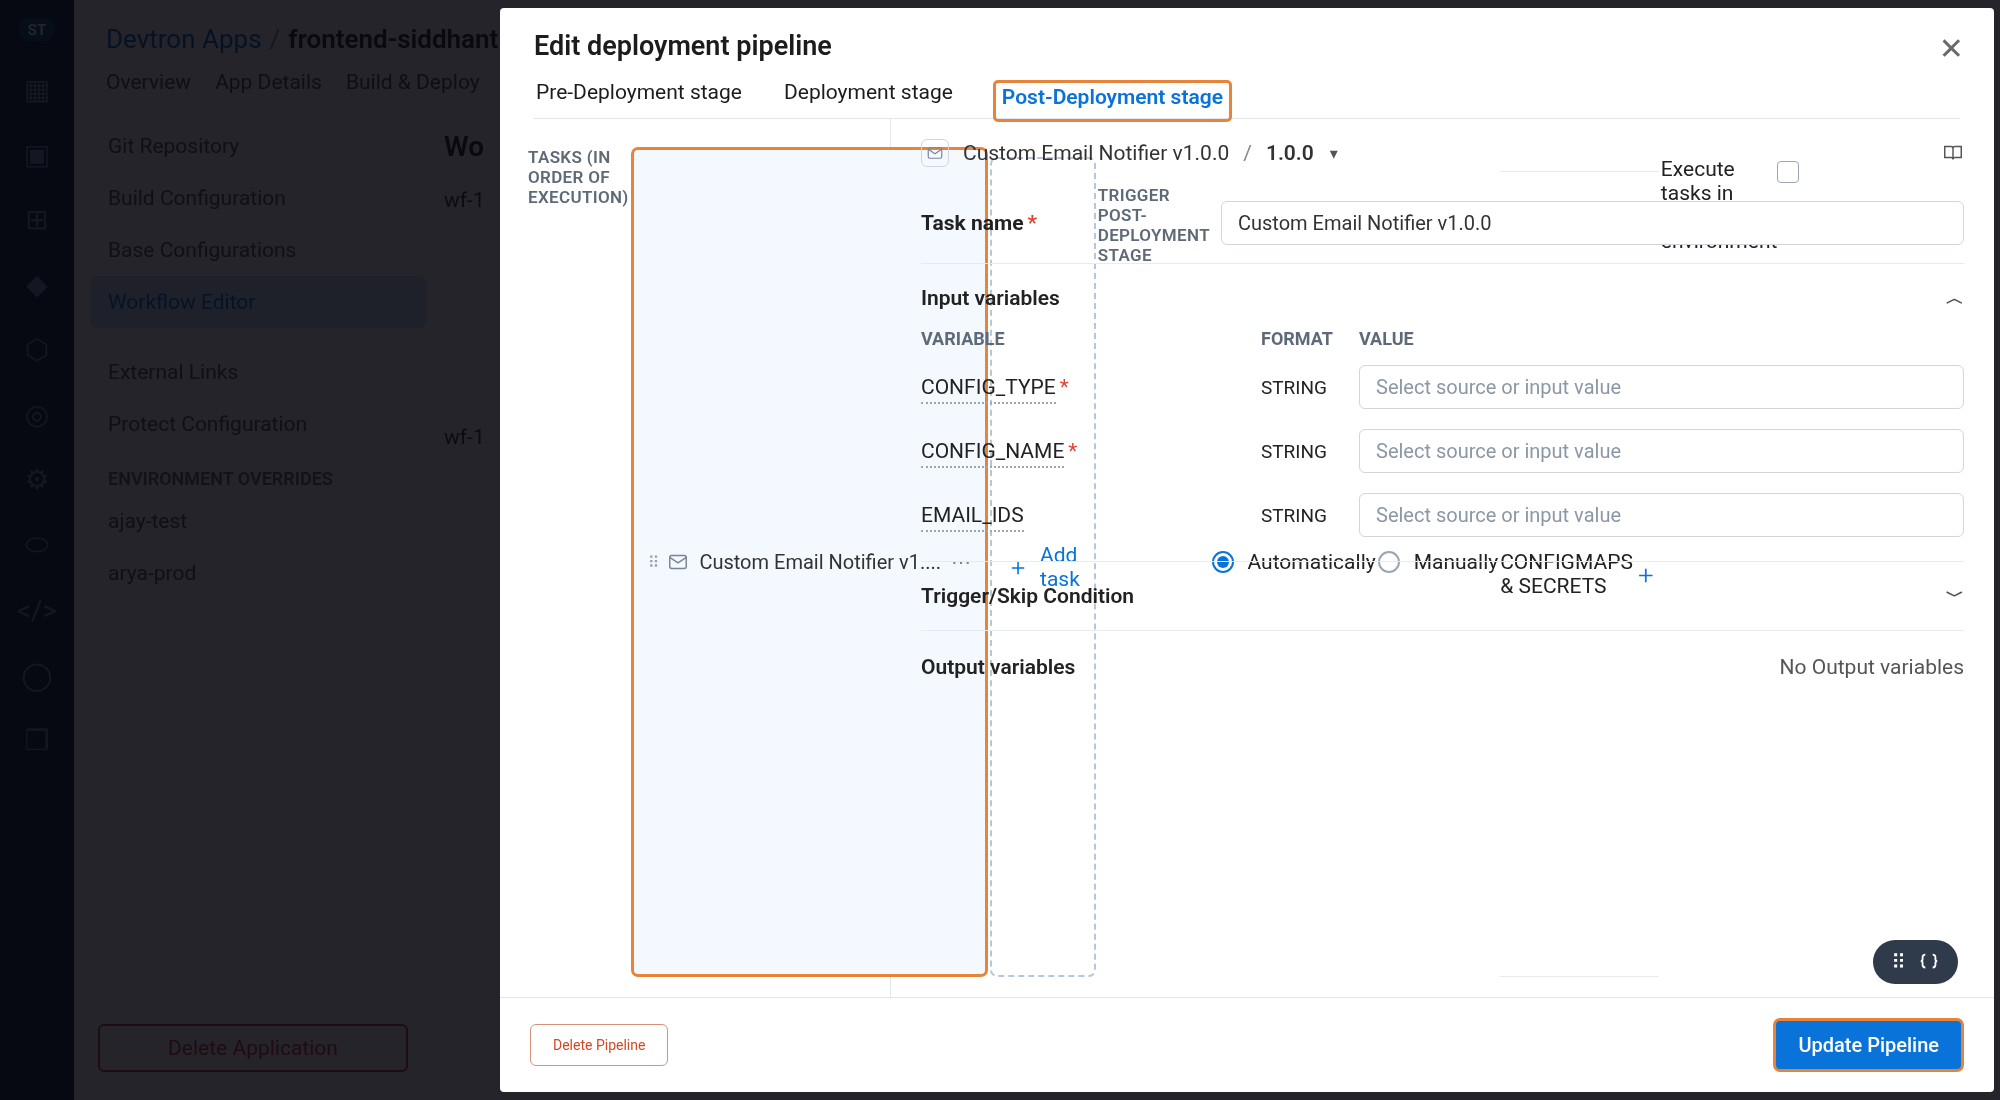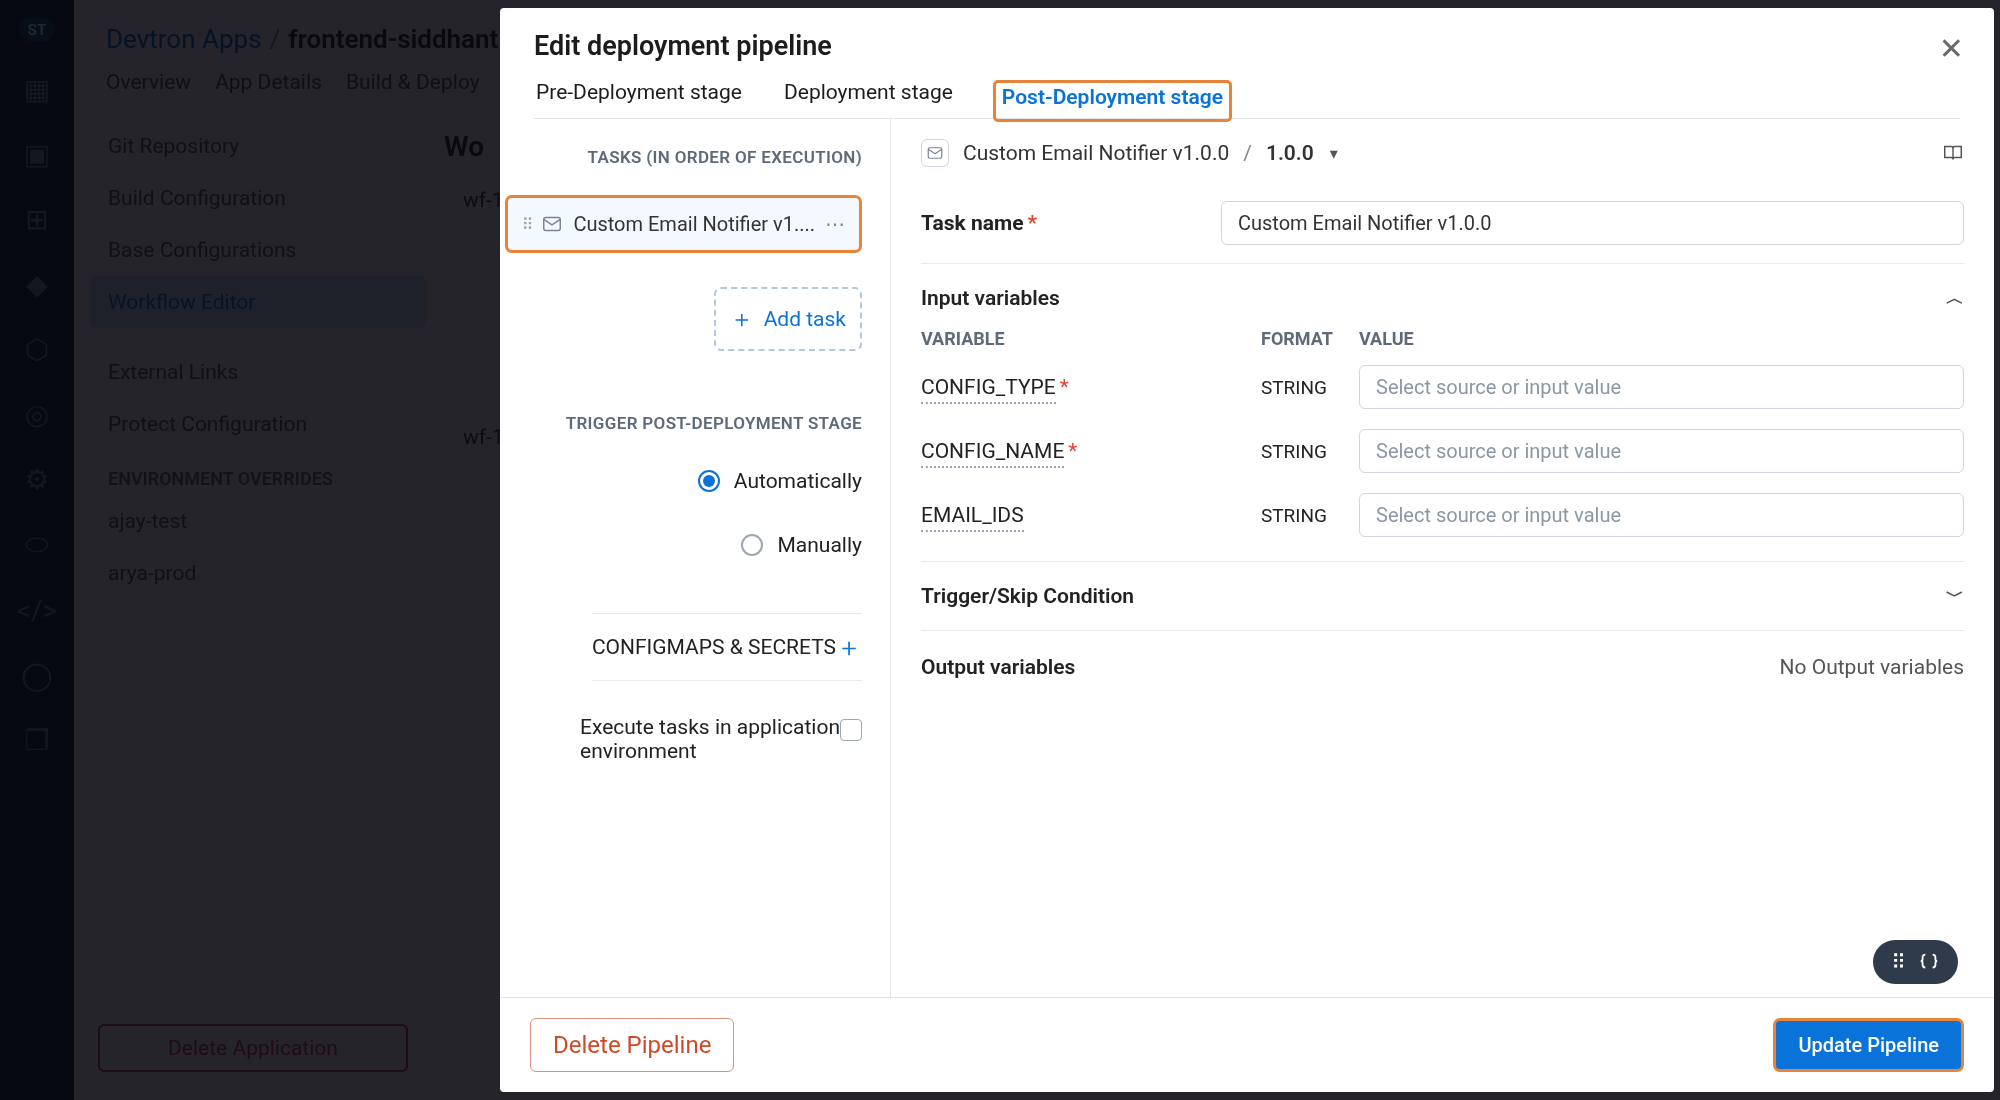--- a/index.html
+++ b/index.html
@@ -12,39 +12,39 @@
   .bg-main { position: absolute; left: 74px; top: 0; right: 0; bottom: 0; background: #f6f9fb; }
   .bg-breadcrumb { position: absolute; left:32px; top:24px; font-size:26px; color:#0066cc; display:flex; gap:8px; align-items:center; }
   .bg-breadcrumb .slash { color:#8a8a8a; }
   .bg-breadcrumb .current { font-weight:600; color:#222; }
   .bg-navtabs { position:absolute; left:32px; top:70px; display:flex; gap:24px; font-size:21px; color:#4a4a4a; }
   .bg-leftnav { position:absolute; left:16px; top:120px; width:336px; }
   .bg-leftnav .item { padding:14px 18px; font-size:21px; color:#555; }
   .bg-leftnav .item.active { background:#c9dff0; color:#0a73d9; border-radius:6px; }
   .bg-leftnav .hdg { padding:18px 18px 6px; font-size:18px; color:#6a6a6a; font-weight:600; }
   .bg-center { position:absolute; left:370px; top:130px; font-size:28px; font-weight:600; color:#222; }
-  .bg-wf { position:absolute; left:389px; font-size:21px; color:#333; }
+  .bg-wf { position:absolute; left:370px; font-size:21px; color:#333; }
   .bg-delete-app { position:absolute; left:24px; bottom:28px; width:310px; height:48px; border:2px solid #d23a3a; color:#d23a3a; border-radius:6px; background:transparent; font-size:21px; }
 
   
   .overlay { position:absolute; inset:0; background:rgba(10,10,20,0.55); }
 
   
   .modal { position:absolute; top:8px; bottom:8px; right:6px; left:500px; background:#fff; border-radius:4px; display:flex; flex-direction:column; overflow:hidden; }
 
   .m-header { padding:22px 34px 0; }
   .m-title { font-size:27px; font-weight:600; color:#1c1c1c; }
   .m-close { position:absolute; top:26px; right:30px; font-size:30px; color:#6a6a6a; background:none; border:none; cursor:pointer; line-height:1;}
   .m-tabs { display:flex; gap:38px; margin-top:18px; border-bottom:1px solid #e2e6ea; }
   .m-tab { font-size:21px; color:#1c1c1c; padding:0 2px 14px; cursor:pointer; }
   .m-tab.active { color:#0a73d9; font-weight:600; }
   .highlight-tab { border:3px solid #e8833a; border-radius:5px; padding:2px 6px 8px; margin-bottom:-4px; }
 
   .m-body { flex:1; display:flex; overflow:hidden; }
-  .col-l { width:391px; border-right:1px solid #e2e6ea; padding:28px 28px 20px; display:flex; flex-direction:column; gap:24px;align-items:flex-end;}
+  .col-l { width:391px; border-right:1px solid #e2e6ea; padding:28px 28px 20px; display:flex; flex-direction:row; gap:2px;}
   .col-r { flex:1; padding:20px 30px 20px; overflow:auto; }
 
   .sec-label { font-size:17px; color:#5e6a78; font-weight:600; letter-spacing:0.02em; margin-bottom:4px;}
   .task-card { border:3px solid #e8833a; border-radius:7px; background:#f4f9ff; padding:14px 14px; display:flex; align-items:center; gap:10px; }
   .task-card .drag { color:#98a4b3; font-size:16px; letter-spacing:-2px; }
   .task-card .ic { width:22px; height:22px; color:#7a8597; }
   .task-card .txt { font-size:20px; color:#333; flex:1; white-space:nowrap; overflow:hidden; text-overflow:ellipsis;}
   .task-card .dots { color:#7a8597; font-size:20px; }
   .add-task { margin-top:10px; border:2px dashed #b5c7dc; border-radius:7px; padding:14px 14px; display:flex; align-items:center; gap:10px; color:#0a73d9; font-size:21px; cursor:pointer; }
   .add-task .plus { font-size:24px; }
@@ -90,21 +90,21 @@
   .var-fmt { width:98px; font-size:19px; color:#222; }
   .var-val { flex:1; }
   .var-val input { width:100%; height:44px; border:1px solid #cfd6de; border-radius:6px; padding:0 16px; font-size:20px; background:#fff; }
   .var-val input::placeholder { color:#8b97a5; }
 
   .outvar-row { display:flex; justify-content:space-between; font-size:21px; color:#222; padding:24px 0 10px; border-top:1px solid #e7ebef; margin-top:12px;}
   .outvar-row .none { color:#555; }
 
   
   .m-footer { border-top:1px solid #e2e6ea; padding:20px 30px; display:flex; justify-content:space-between; align-items:center; }
-  .btn-delete-pipe { border:1px solid #d9927a; color:#cf4a26; background:#fff; padding:12px 22px; font-size:24px; border-radius:6px; cursor:pointer;}
+  .btn-delete-pipe { border:1px solid #d9927a; color:#cf4a26; background:#fff; padding:12px 22px; font-size:14px; border-radius:6px; cursor:pointer;}
   .btn-update { background:#0a73d9; color:#fff; border:3px solid #e8833a; padding:12px 22px; font-size:20px; border-radius:7px; cursor:pointer; font-weight:500;}
 
   
   .float-pill { position:absolute; right:36px; bottom:108px; background:#2f3a4a; border-radius:24px; padding:10px 18px; display:flex; gap:14px; color:#fff; font-size:20px; align-items:center;}
   .float-pill .g { letter-spacing:-2px; }
 
   svg { display:block; }
 </style>
 </head>
 <body>

